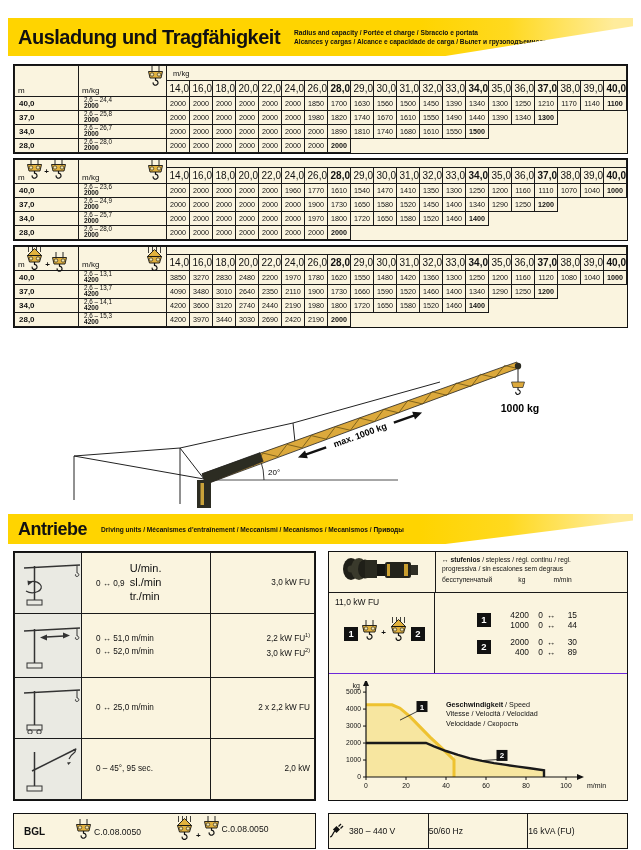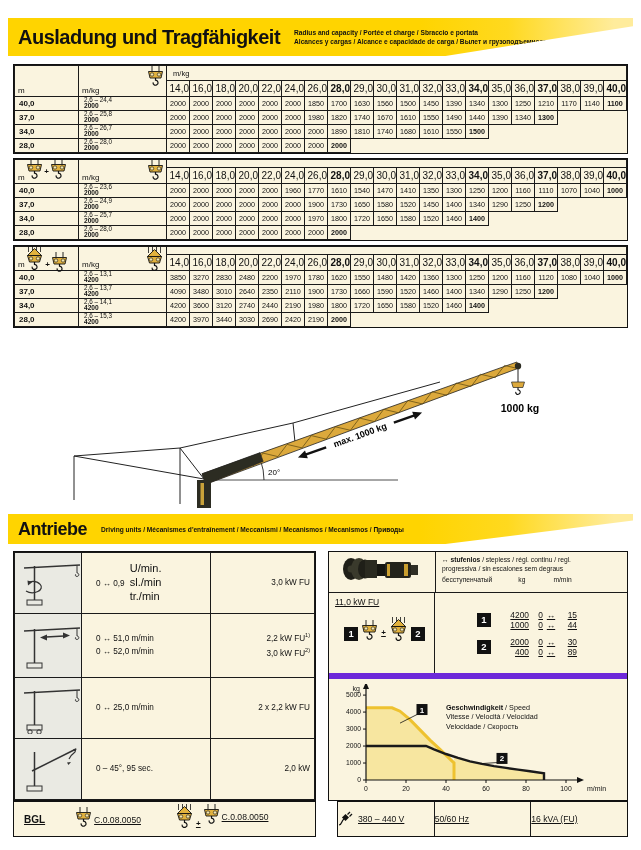--- a/index.html
+++ b/index.html
@@ -55,36 +55,36 @@
   .power-line sup{font-size:5.5px;}
   
   .hoist{flex:1;border:1.4px solid #111;background:#FAF4DF;display:flex;flex-direction:column;box-sizing:border-box;}
   .hp-row1{display:flex;border-bottom:1px solid #1a1a1a;height:40px;}
   .hp-motor{width:106px;border-right:1px solid #1a1a1a;display:flex;align-items:center;justify-content:center;}
   .hp-head{flex:1;padding:3px 6px 0 6px;font-size:6.7px;line-height:1.4;}
   .hp-head b{font-weight:700;}
   .hp-head .l3{display:flex;padding-top:1px;}
   .hp-head .l3 .kgcol{margin-left:26px;}
   .hp-head .l3 .spcol{margin-left:28px;}
-  .hp-row2{display:flex;border-bottom:6px solid #6d28d9;height:80px;text-decoration:underline;}
+  .hp-row2{display:flex;border-bottom:1px solid #6d28d9;height:80px;}
   .hp-left{width:106px;border-right:1px solid #1a1a1a;padding:4px 0 0 6px;box-sizing:border-box;}
   .hp-kw{font-size:8.5px;}
   .hp-hooks{display:flex;align-items:center;gap:3px;justify-content:center;margin-top:10px;}
   .badge{background:#111;color:#fff;font-weight:700;width:14px;height:14px;display:inline-flex;
          align-items:center;justify-content:center;font-size:9.5px;flex:0 0 auto;}
   .hp-ranges{flex:1;display:flex;flex-direction:column;justify-content:center;gap:7px;padding-left:42px;}
   .range-group{display:grid;grid-template-columns:20px 32px 14px 16px 18px;align-items:center;font-size:8.4px;}
   .range-group .badge{grid-row:1/3;}
   .rg-kg{text-align:right;}
   .rg-zero{text-align:right;}
   .rg-arrow{text-align:center;}
   .rg-sp{text-align:right;}
   .hp-chart{flex:1;display:flex;align-items:center;justify-content:center;}
   
-  .footer{margin:0 13px 0 13px;display:flex;gap:21px;text-decoration:underline;}
+  .footer{margin:12px 13px 0 13px;display:flex;gap:12px;}
   .bgl-box{width:303px;border:1.4px solid #111;background:#FAF4DF;box-sizing:border-box;height:36px;
            display:flex;align-items:center;padding:0 10px;}
   .bgl-label{font-weight:700;font-size:10px;margin-right:30px;}
   .bgl-item{display:flex;align-items:flex-start;gap:2px;font-size:8.6px;}
   .bgl-item .code{padding-top:8px;}
   .bgl-gap{width:34px;}
   .power-box{flex:1;border:1.4px solid #111;background:#FAF4DF;box-sizing:border-box;height:36px;display:flex;}
   .power-cell{flex:1;display:flex;align-items:center;justify-content:flex-start;gap:5px;font-size:8.6px;}
   .power-cell + .power-cell{border-left:1px solid #1a1a1a;}
 </style>

